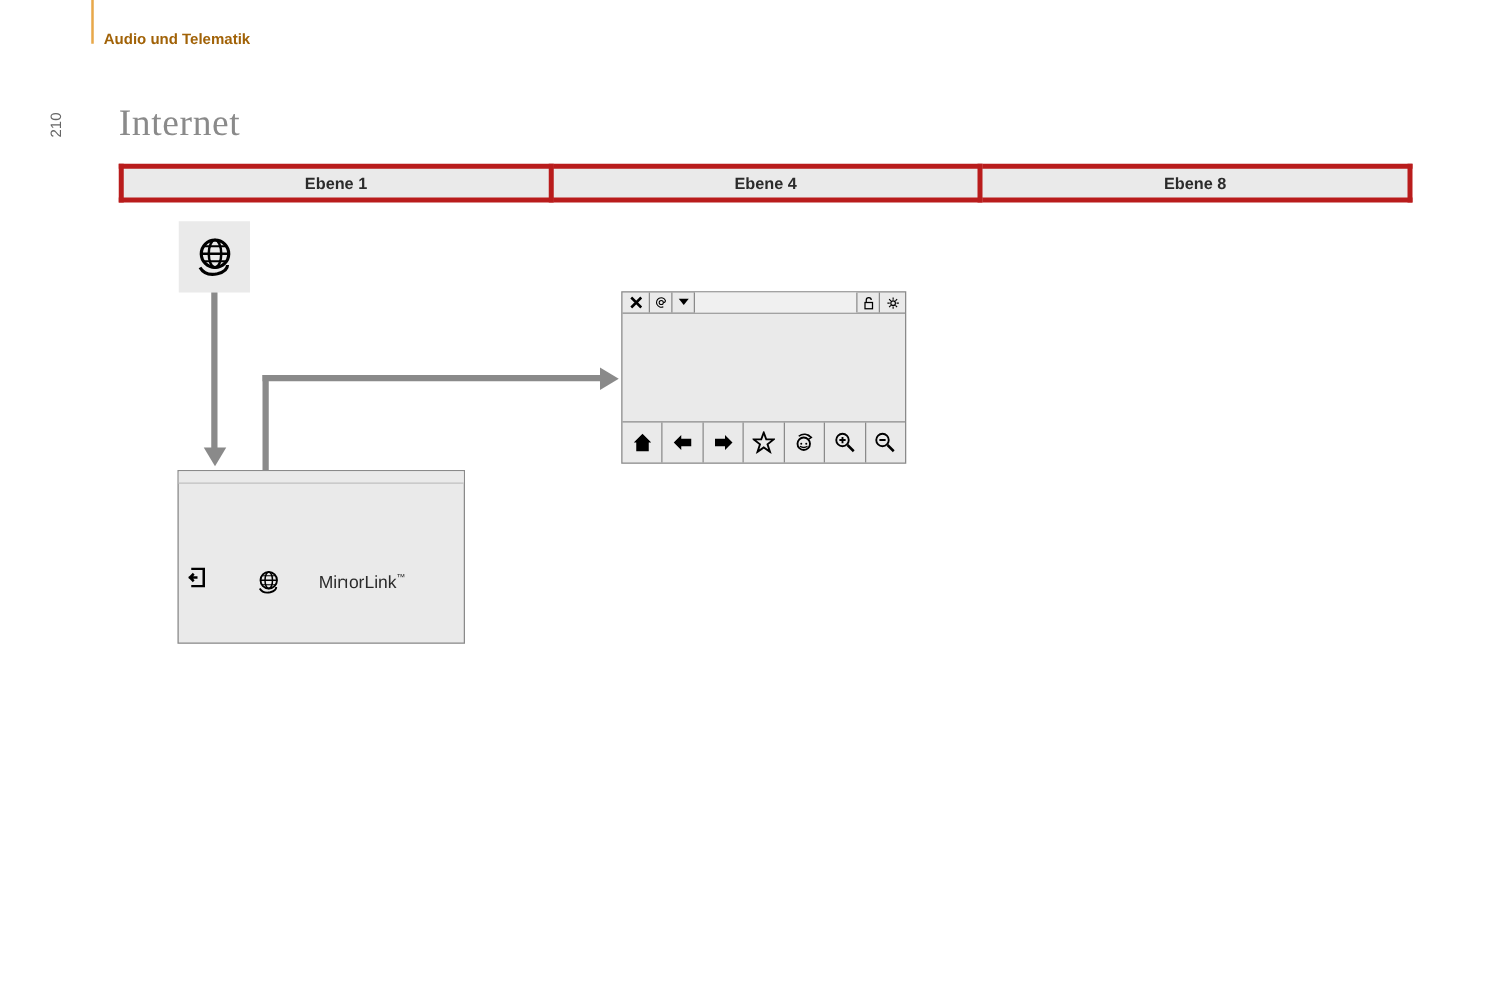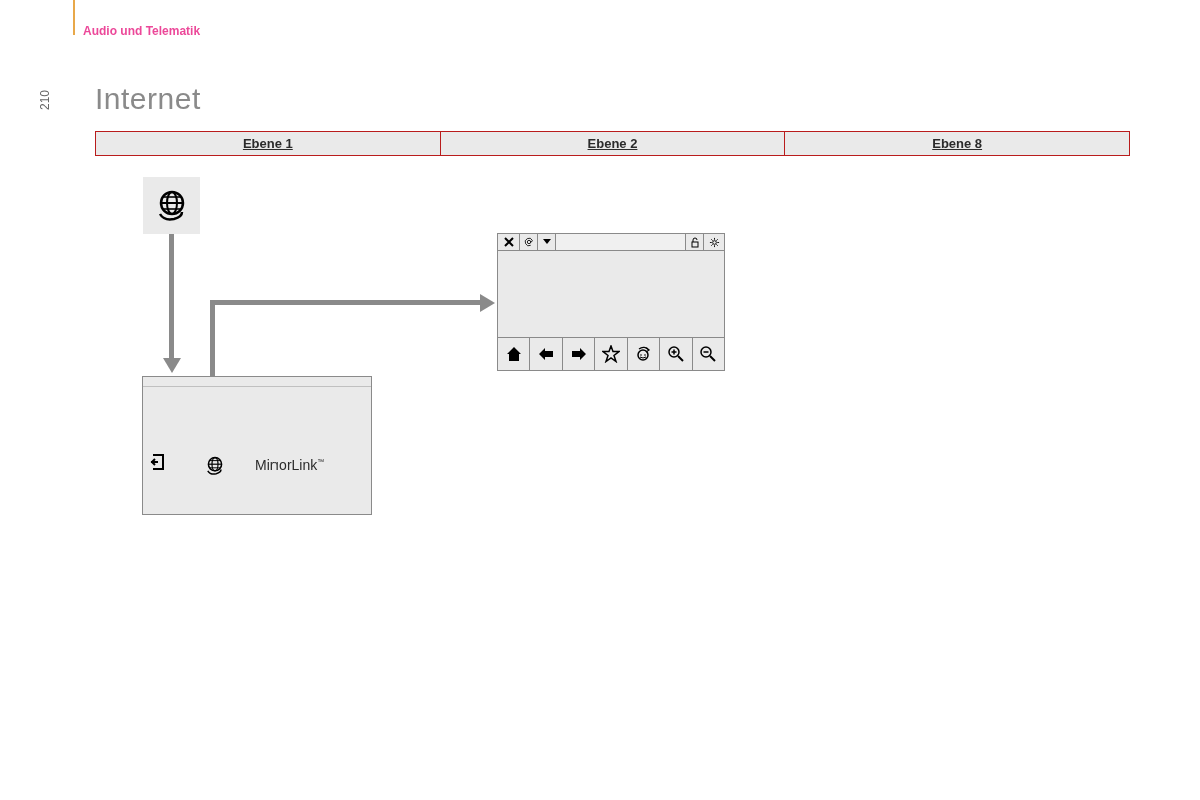--- a/index.html
+++ b/index.html
@@ -1,22 +1,22 @@
 <!DOCTYPE html>
 <html><head>
 <meta charset="utf-8">
 <style>
 * { margin: 0; padding: 0; box-sizing: border-box; }
 body { font-family: Arial, Helvetica, sans-serif; width: 1200px; height: 800px; background: #fff; position: relative; color: #000; }
 .orange-tick { position: absolute; left: 73px; top: 0; width: 2px; height: 35px; background: #e8a84a; }
-.breadcrumb { position: absolute; left: 83px; top: 24px; font-size: 12px; font-weight: bold; color: #ec4899; }
+.breadcrumb { position: absolute; left: 83px; top: 24px; font-size: 12px; font-weight: bold; color: #a16207; }
 .page-num { position: absolute; left: 35px; top: 93px; font-size: 12px; color: #666; transform: rotate(-90deg); transform-origin: center; }
-.page-title { position: absolute; left: 95px; top: 82px; font-size: 30px; font-weight: 300; color: #8a8a8a; letter-spacing: 0.5px; }
+.page-title { position: absolute; left: 95px; top: 82px; font-size: 30px; font-weight: 300; color: #8a8a8a; letter-spacing: 0.5px; font-family: Liberation Serif, serif; }
 .level-table { position: absolute; left: 95px; top: 131px; width: 1035px; border-collapse: collapse; }
-.level-table td { background: #eaeaea; border: 1px solid #b91c1c; text-align: center; font-size: 13px; font-weight: bold; padding: 4px 0; color: #2b2b2b; width: 33.33%; text-decoration: underline; }
+.level-table td { background: #eaeaea; border: 4px solid #b91c1c; text-align: center; font-size: 13px; font-weight: bold; padding: 4px 0; color: #2b2b2b; width: 33.33%; }
 .internet-icon-box { position: absolute; left: 143px; top: 177px; width: 57px; height: 57px; background: #eaeaea; display: flex; align-items: center; justify-content: center; }
 .menu-panel { position: absolute; left: 142px; top: 376px; width: 230px; height: 139px; border: 1px solid #8a8a8a; background: #eaeaea; }
 .menu-panel-header { height: 10px; border-bottom: 1px solid #c0c0c0; background: #eaeaea; }
 .menu-panel-body { height: 128px; position: relative; }
 .menu-exit-icon { position: absolute; left: 6px; top: 67px; }
 .menu-globe-icon { position: absolute; left: 60px; top: 67px; }
 .menu-mirrorlink { position: absolute; left: 112px; top: 70px; font-size: 14px; color: #2b2b2b; font-family: Arial, sans-serif; }
 .menu-mirrorlink .r { display: inline-block; transform: scaleX(-1); }
 .browser-panel { position: absolute; left: 497px; top: 233px; width: 228px; height: 138px; background: #eaeaea; border: 1px solid #8a8a8a; }
 .browser-top { display: flex; height: 17px; border-bottom: 1px solid #8a8a8a; }
@@ -41,21 +41,21 @@
 
 <div class="orange-tick"></div>
 <div class="breadcrumb">Audio und Telematik</div>
 <div class="page-num">210</div>
 <div class="page-title">Internet</div>
 
 <table class="level-table">
   <tbody>
       <tr>
     <td>Ebene 1</td>
-    <td>Ebene 2</td>
+    <td>Ebene 4</td>
     <td>Ebene 8</td>
   </tr>
 </tbody>
   </table>
 
 <div class="internet-icon-box">
   <svg width="40" height="40" viewBox="0 0 40 40">
     <circle cx="20" cy="17" r="11" fill="none" stroke="#000" stroke-width="2.5"></circle>
     <ellipse cx="20" cy="17" rx="5" ry="11" fill="none" stroke="#000" stroke-width="2"></ellipse>
     <line x1="9" y1="17" x2="31" y2="17" stroke="#000" stroke-width="2"></line>

